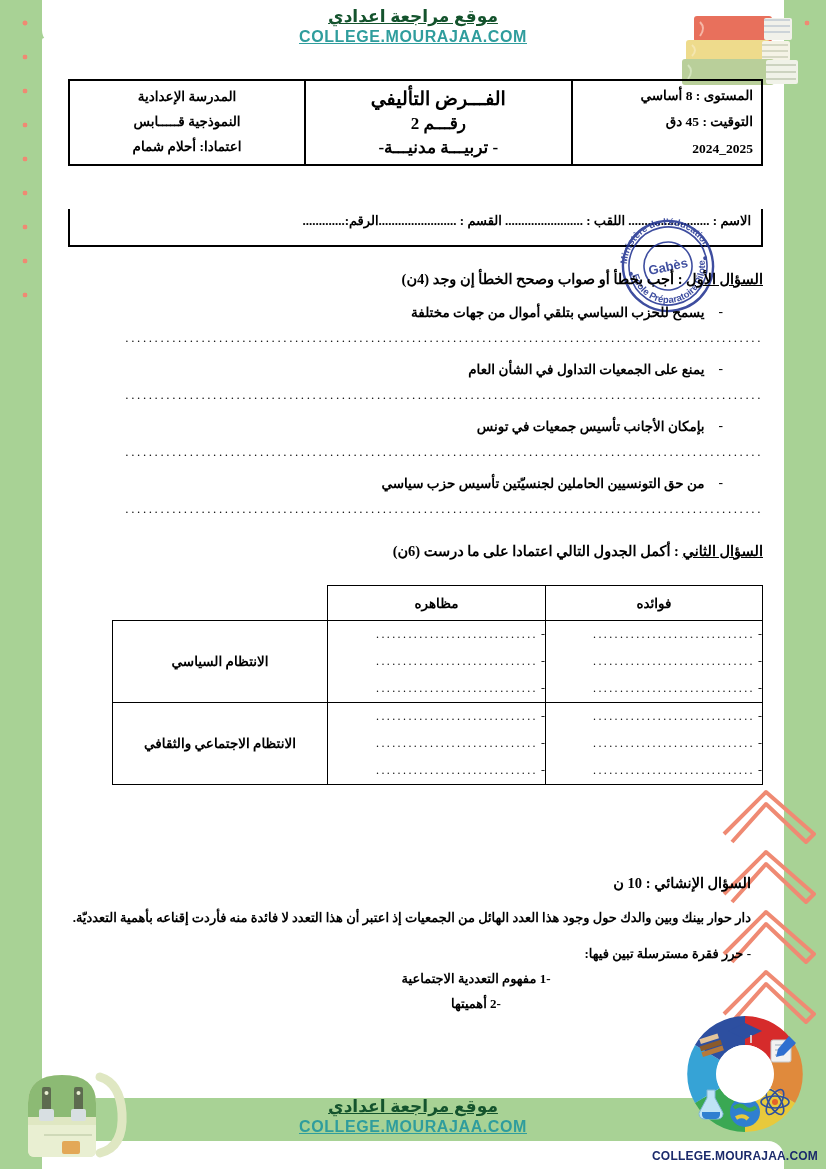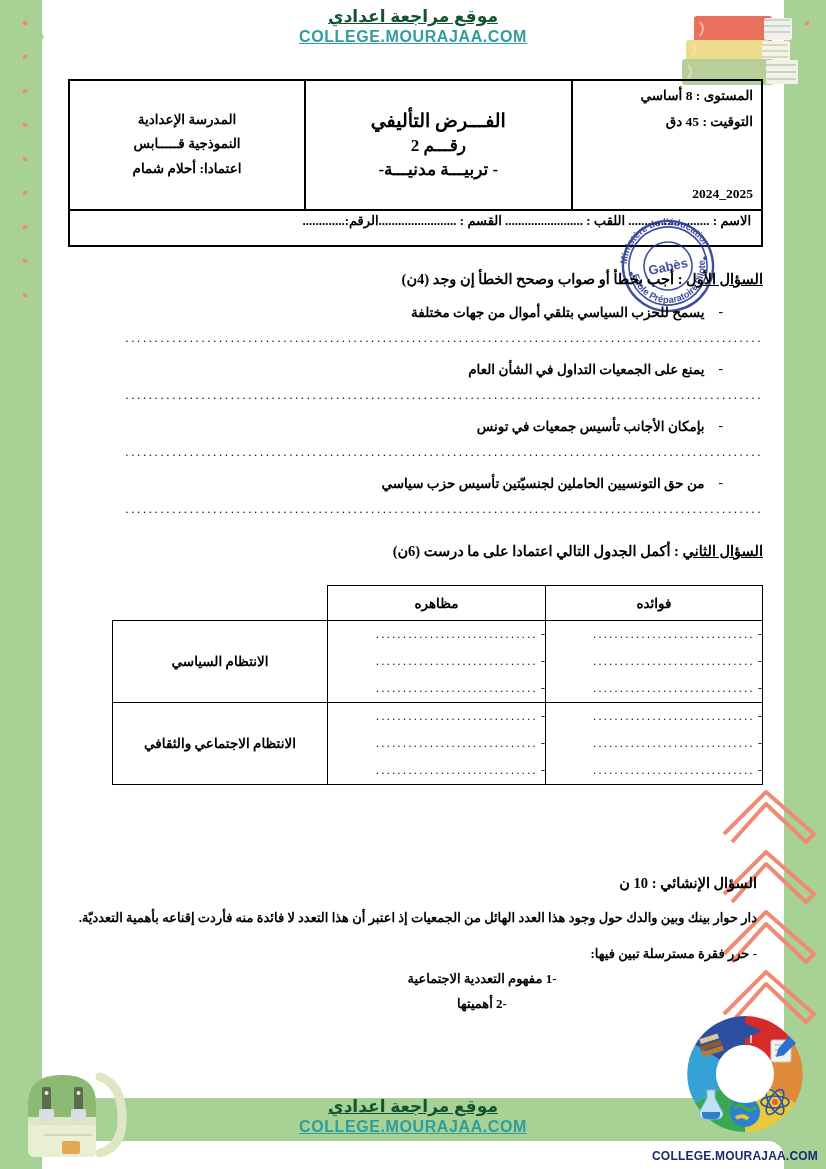--- a/index.html
+++ b/index.html
@@ -98,21 +98,21 @@
     font-weight:700;
   }
   .cell-school{width:215px;text-align:center;font-size:13.5px;line-height:1.85;}
   .cell-school div{white-space:nowrap;}
   .cell-title{width:245px;text-align:center;border-radius:24px;}
   .cell-title .t1{font-size:19px;font-weight:700;letter-spacing:-.3px;}
   .cell-title .t2{font-size:17px;font-weight:700;margin-top:3px;}
   .cell-title .t3{font-size:17px;font-weight:700;margin-top:3px;}
   .cell-meta{width:170px;text-align:right;font-size:13.5px;line-height:1.95;font-weight:700;}
   .cell-meta div{white-space:nowrap;}
-  .cell-meta .num{direction:ltr;display:inline-block;margin-top:45px;}
+  .cell-meta .num{direction:ltr;display:inline-block;}
 
   .namerow{
     position:absolute;right:8px;top:134px;width:695px;
     border:2.5px solid #000;border-top:none;
     font-size:13px;font-weight:700;
     padding:4px 10px 16px 10px;
     box-sizing:border-box;
     white-space:nowrap;
     overflow:hidden;
   }
@@ -158,21 +158,21 @@
   .rowlabel{
     text-align:center;font-size:13.5px;font-weight:700;padding:0 6px;
   }
   .cell-lines{padding:10px 10px 12px 10px;}
   .cell-lines .ln{
     font-size:12px;letter-spacing:2.4px;color:#111;
     white-space:nowrap;overflow:hidden;height:27px;line-height:27px;
   }
   .cell-lines .ln .dash{margin-left:3px;letter-spacing:0;}
 
-  .q3{position:absolute;right:14px;top:800px;width:700px;}
+  .q3{position:absolute;right:20px;top:800px;width:700px;}
   .q3 .essay{
     margin-top:14px;font-size:13px;font-weight:600;line-height:1.85;
     text-align:justify;
   }
   .q3 .bullet{
     margin-top:16px;text-align:right;font-size:13px;font-weight:700;
     padding-left:150px;
   }
   .q3 .sub{
     margin-top:9px;text-align:center;font-size:13px;font-weight:700;

